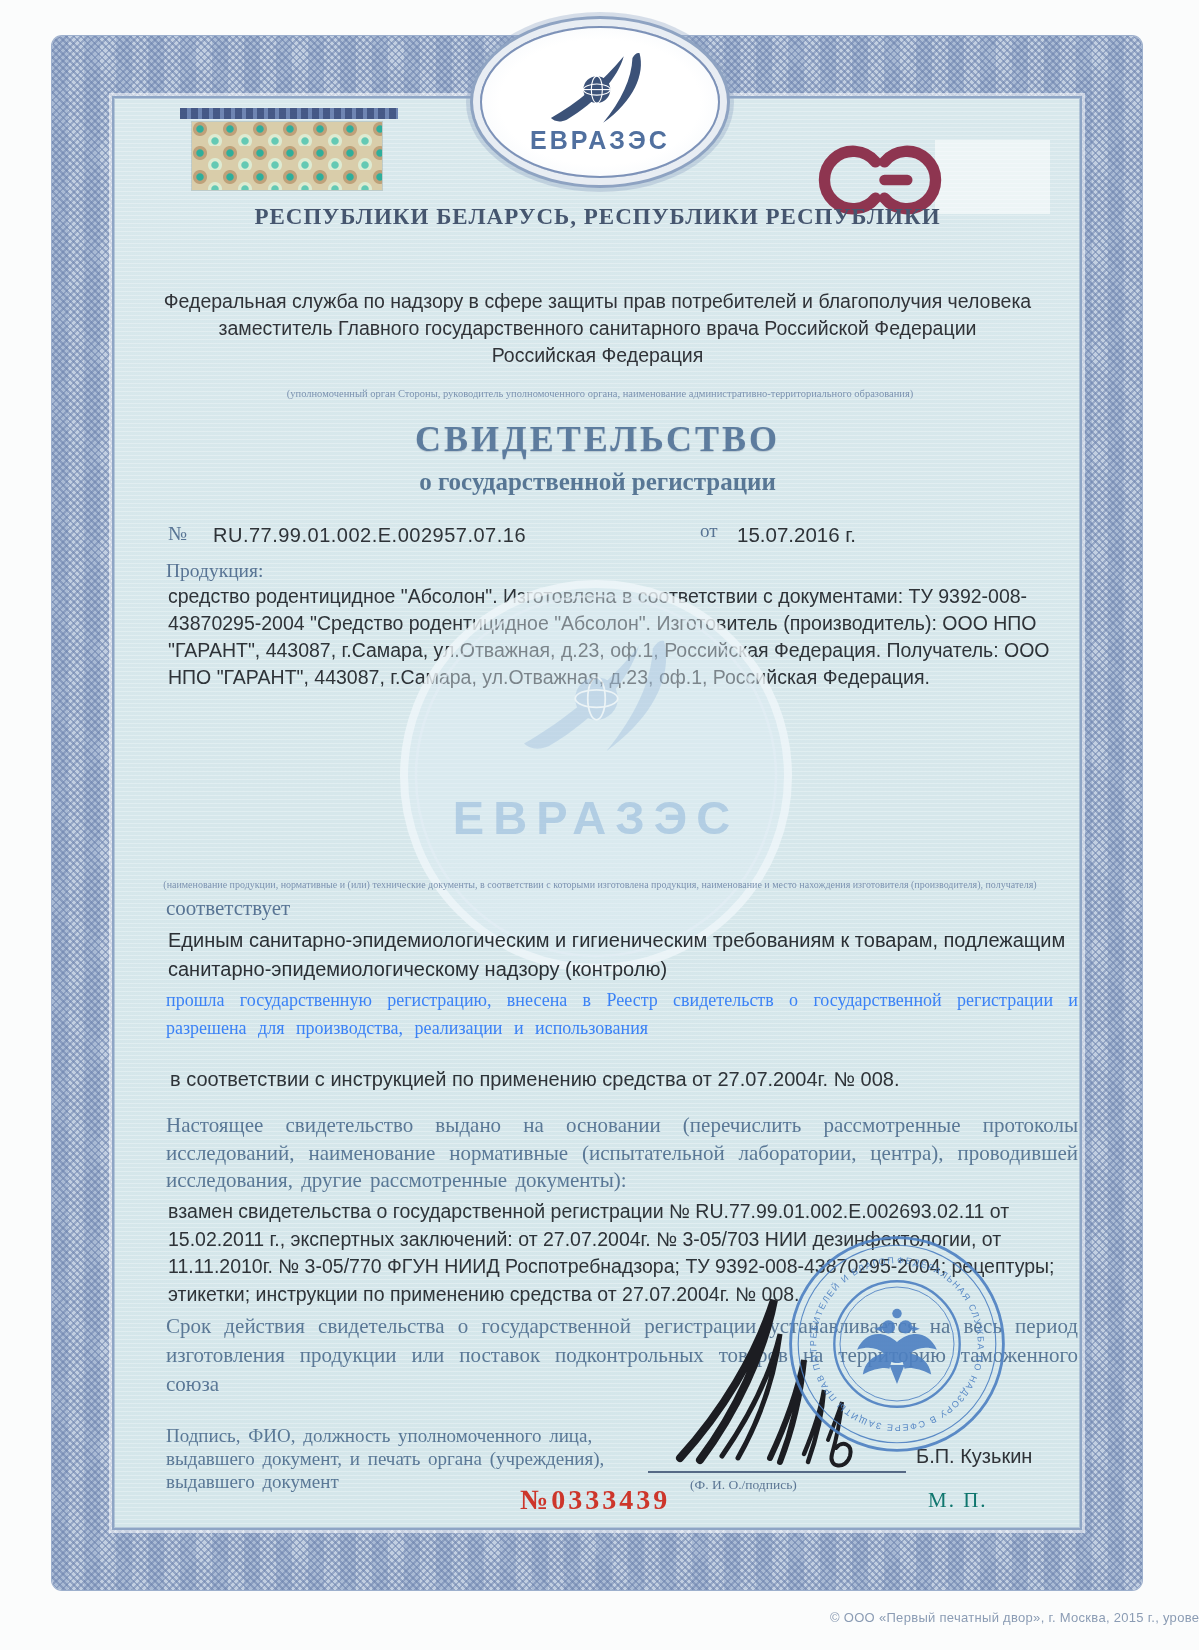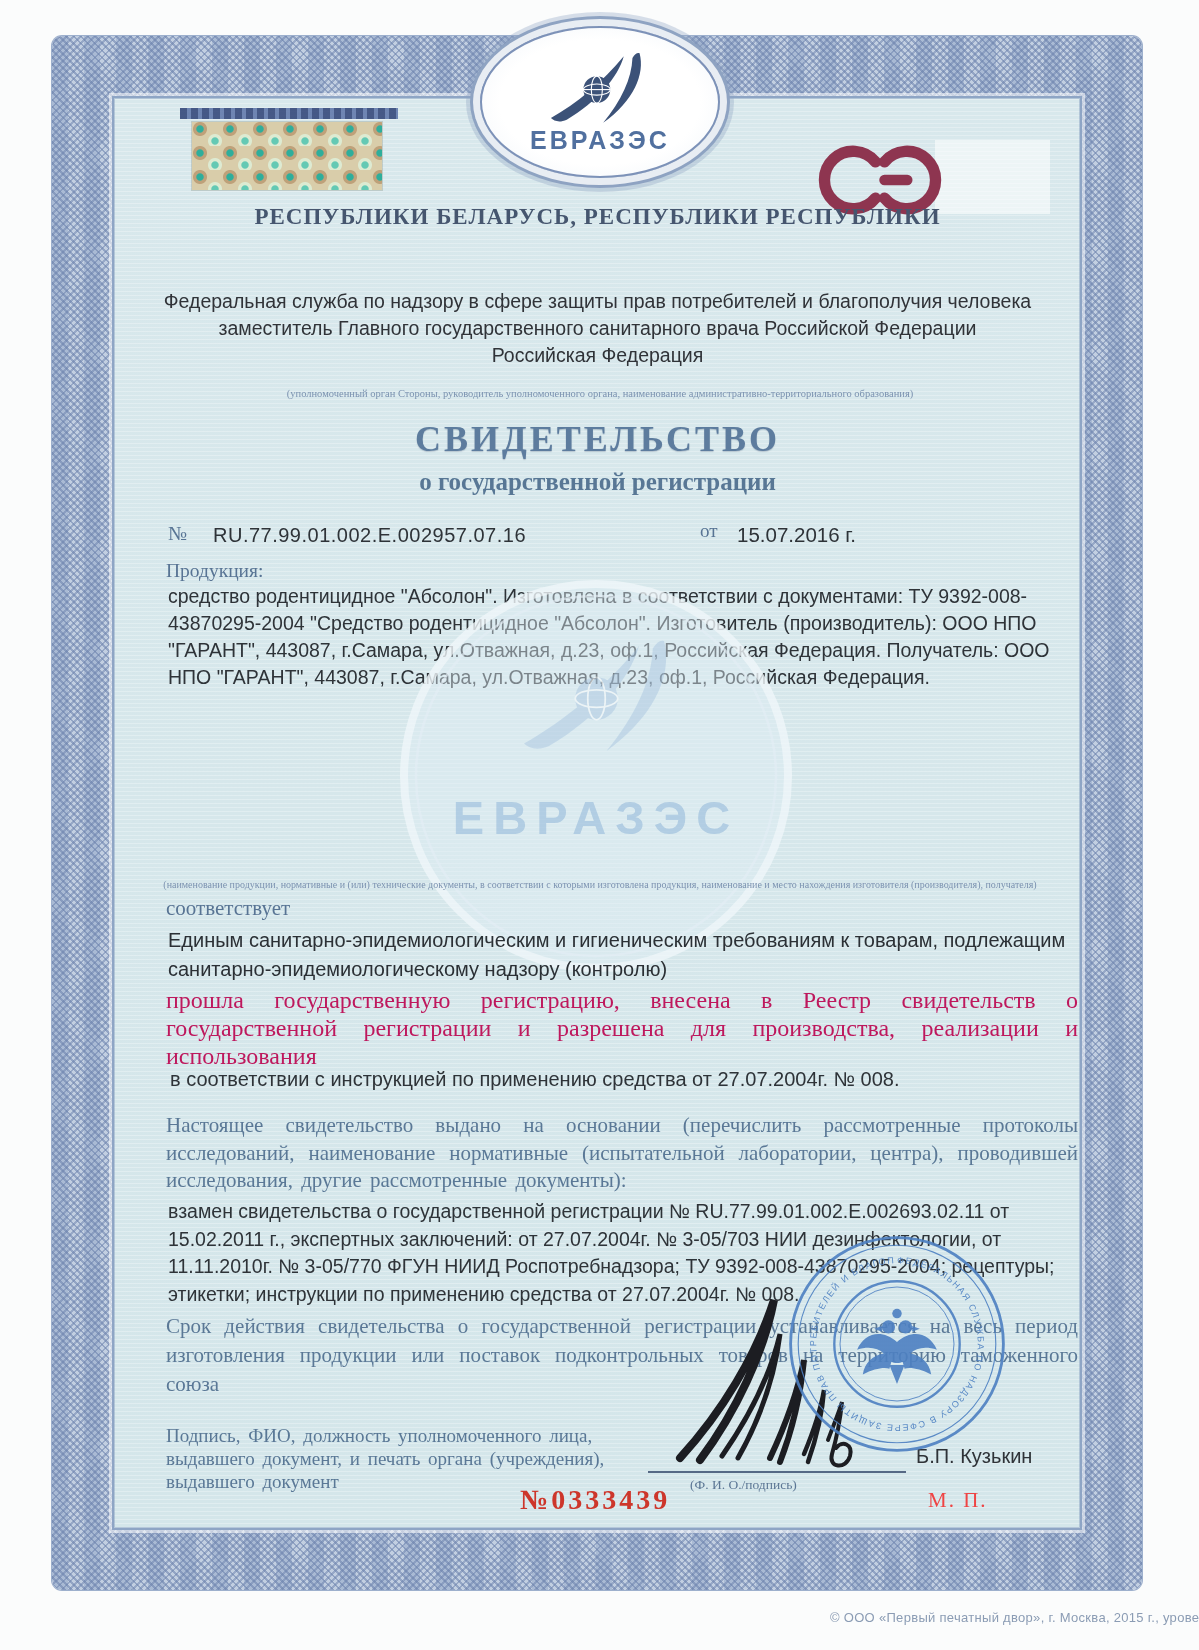--- a/index.html
+++ b/index.html
@@ -99,21 +99,21 @@
   .date-value{left:737px;top:523px;font-size:20.5px;}
 
   .product-label{left:166px;top:560px;font-size:19.5px;}
   .product-text{left:168px;top:583px;width:908px;font-size:19.5px;line-height:27px;color:#2e3338;}
 
   .sootv{left:166px;top:896px;font-size:21px;}
   .edinym{left:168px;top:926px;width:905px;font-size:20px;line-height:29px;color:#2b3035;}
 
   .proshla{
     left:166px;top:986px;width:912px;
-    font-family:"Liberation Serif",serif;font-size:24px;line-height:28px;color:#be185d;
+    font-family:"Liberation Serif",serif;font-size:18px;line-height:28px;color:#3b82f6;
     text-align:justify;text-align-last:left;word-spacing:7px;
   }
   .instruction{left:170px;top:1068px;font-size:20px;color:#2e3338;}
 
   .basis-intro{
     left:166px;top:1112px;width:912px;
     font-family:"Liberation Serif",serif;font-size:21px;line-height:27.5px;color:#5a7896;
     text-align:justify;text-align-last:left;word-spacing:3px;
   }
   .basis-text{left:168px;top:1198px;width:908px;font-size:19.5px;line-height:27.5px;color:#2e3338;}
@@ -130,21 +130,21 @@
     word-spacing:3px;
   }
   .sig-line{left:648px;top:1471px;width:258px;height:1.5px;background:#566985;}
   .sig-note{left:690px;top:1477px;font-size:13.5px;color:#5b7694;font-family:"Liberation Serif",serif;}
   .sig-name{left:916px;top:1445px;font-size:20px;color:#2f3338;}
   .serial{
     left:520px;top:1484px;
     font-family:"Liberation Serif",serif;font-weight:bold;font-size:28px;
     color:#cd362b;letter-spacing:3px;
   }
-  .mp{left:928px;top:1488px;font-family:"Liberation Serif",serif;font-size:21px;color:#ef4444;letter-spacing:2px;}
+  .mp{left:928px;top:1488px;font-family:"Liberation Serif",serif;font-size:21px;color:#0f766e;letter-spacing:2px;}
 
   .footer{
     left:830px;top:1610px;font-size:13px;color:#8b9cb4;letter-spacing:.3px;white-space:nowrap;
   }
 
   .watermark{left:396px;top:576px;opacity:.8;}
   .signature-svg{left:652px;top:1290px;}
   .stamp-svg{left:783px;top:1230px;opacity:.9;}
 </style>
 </head>

